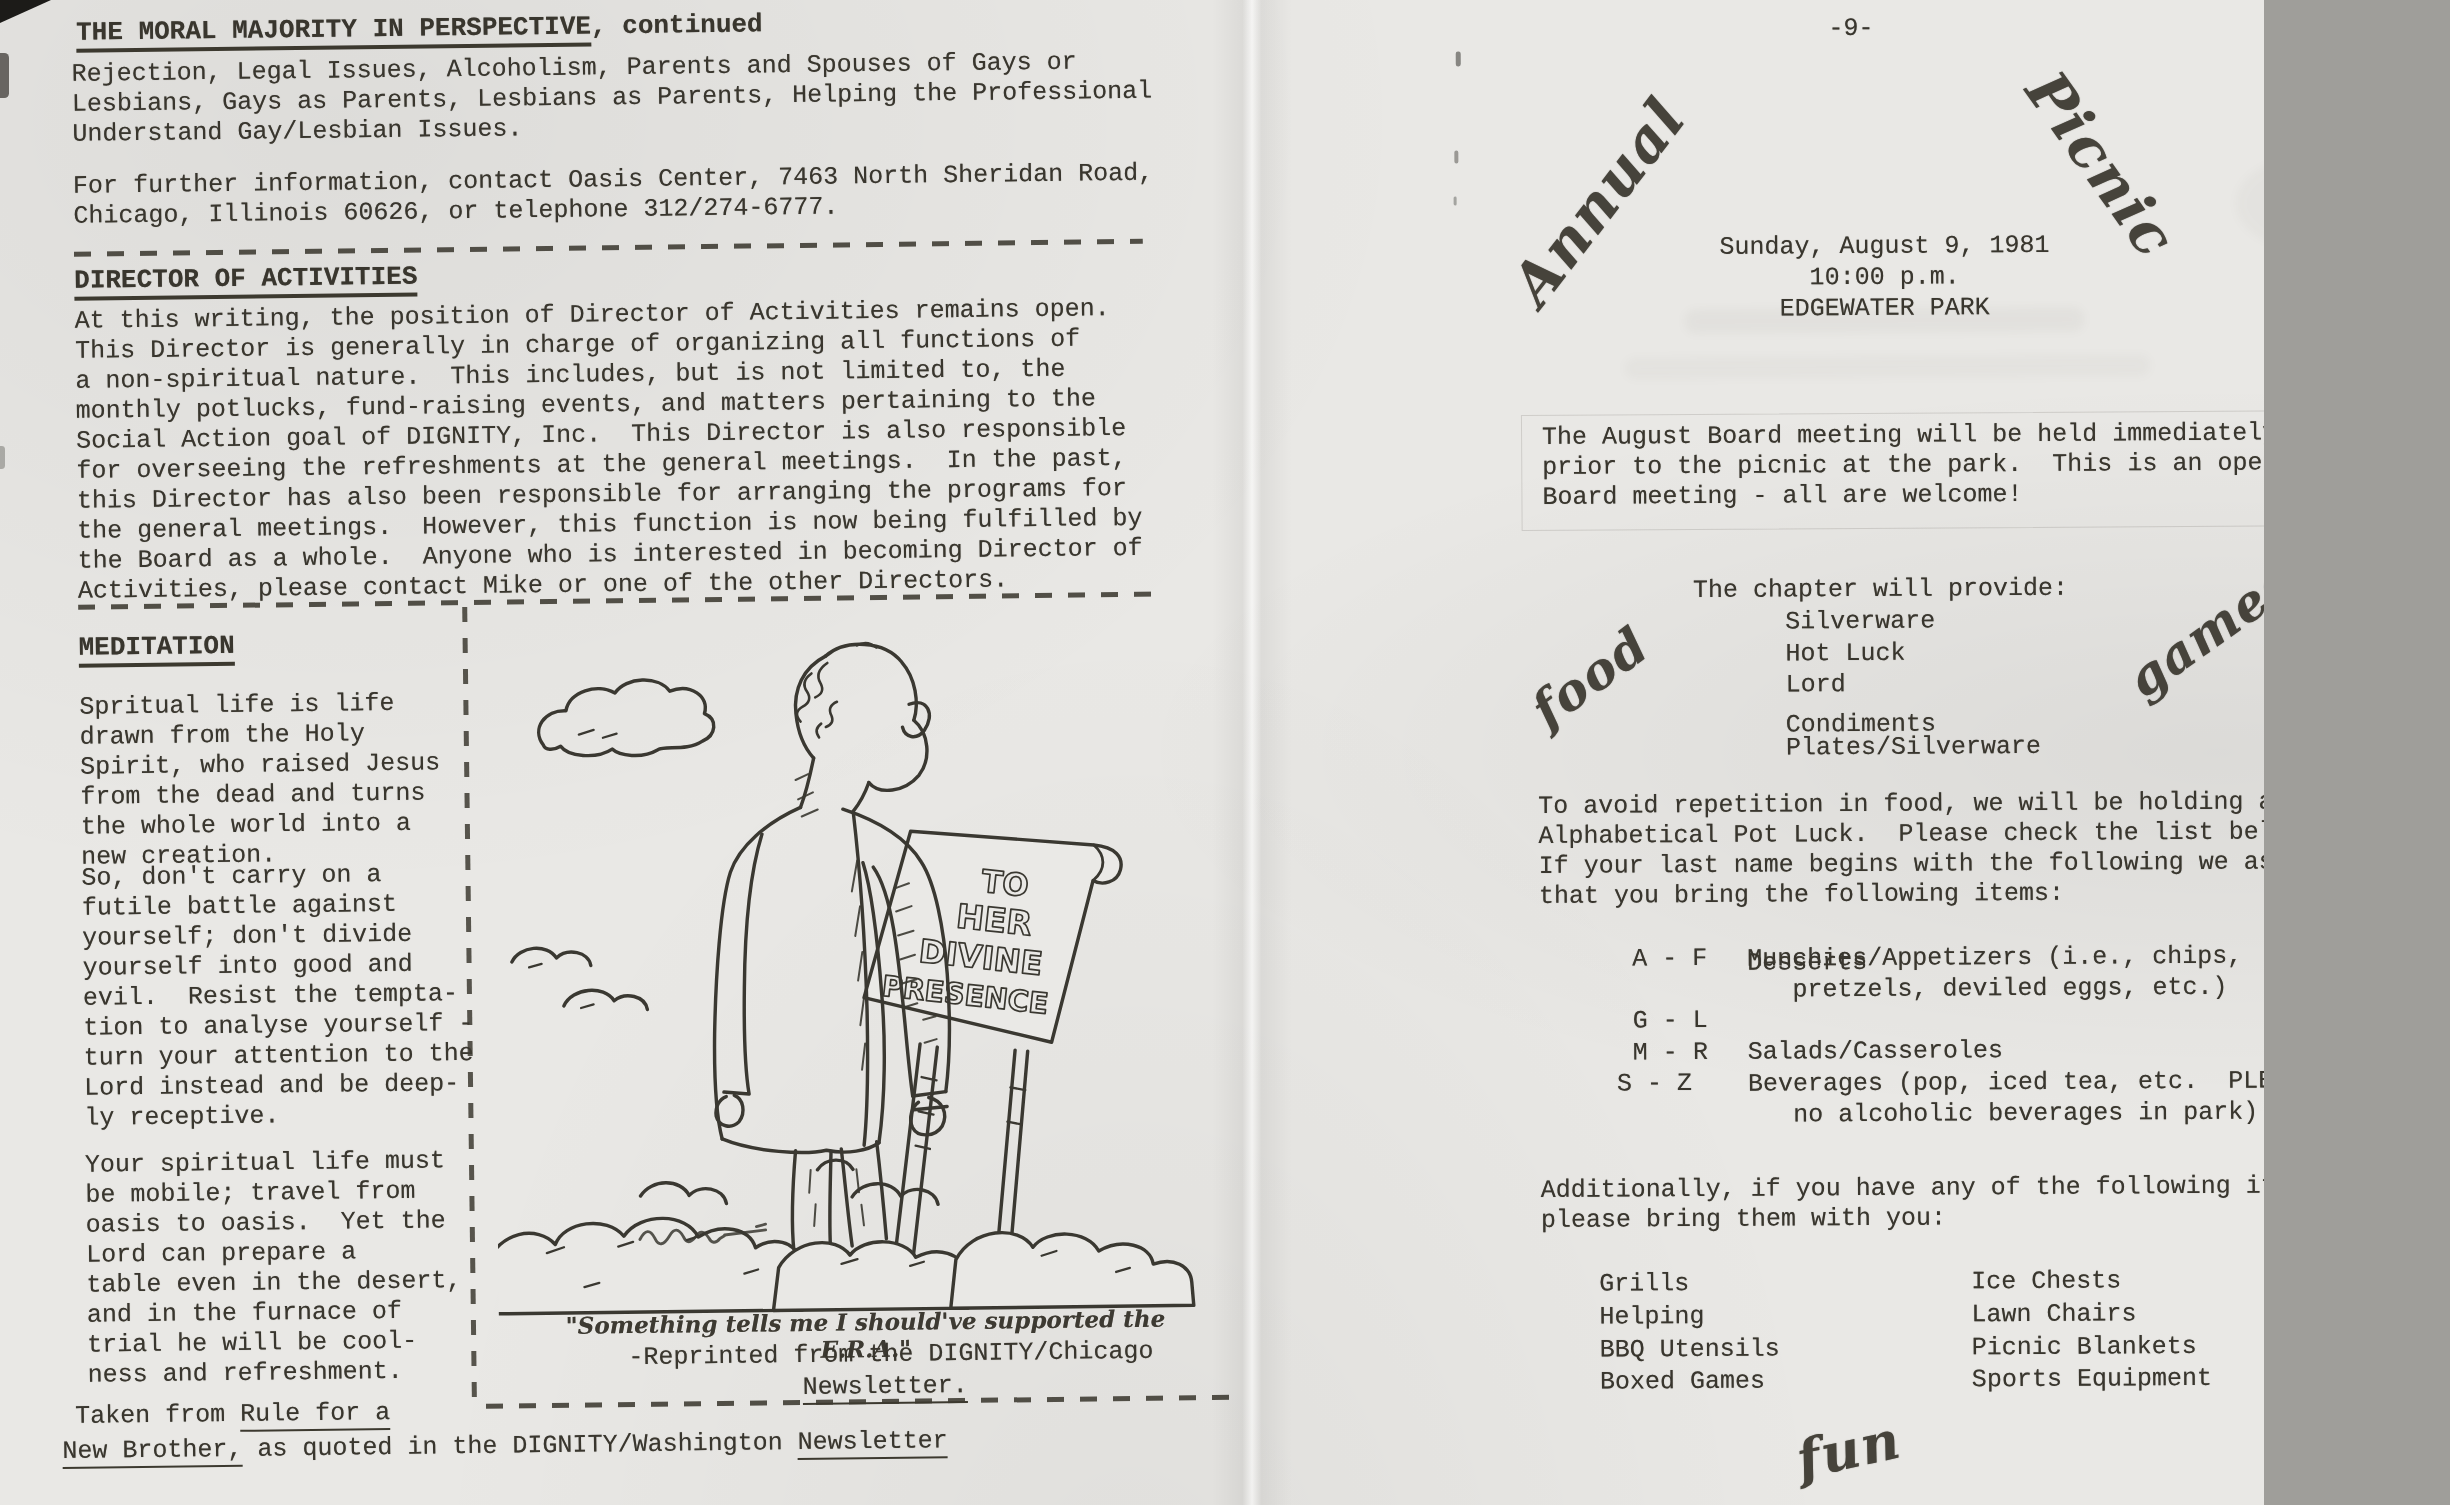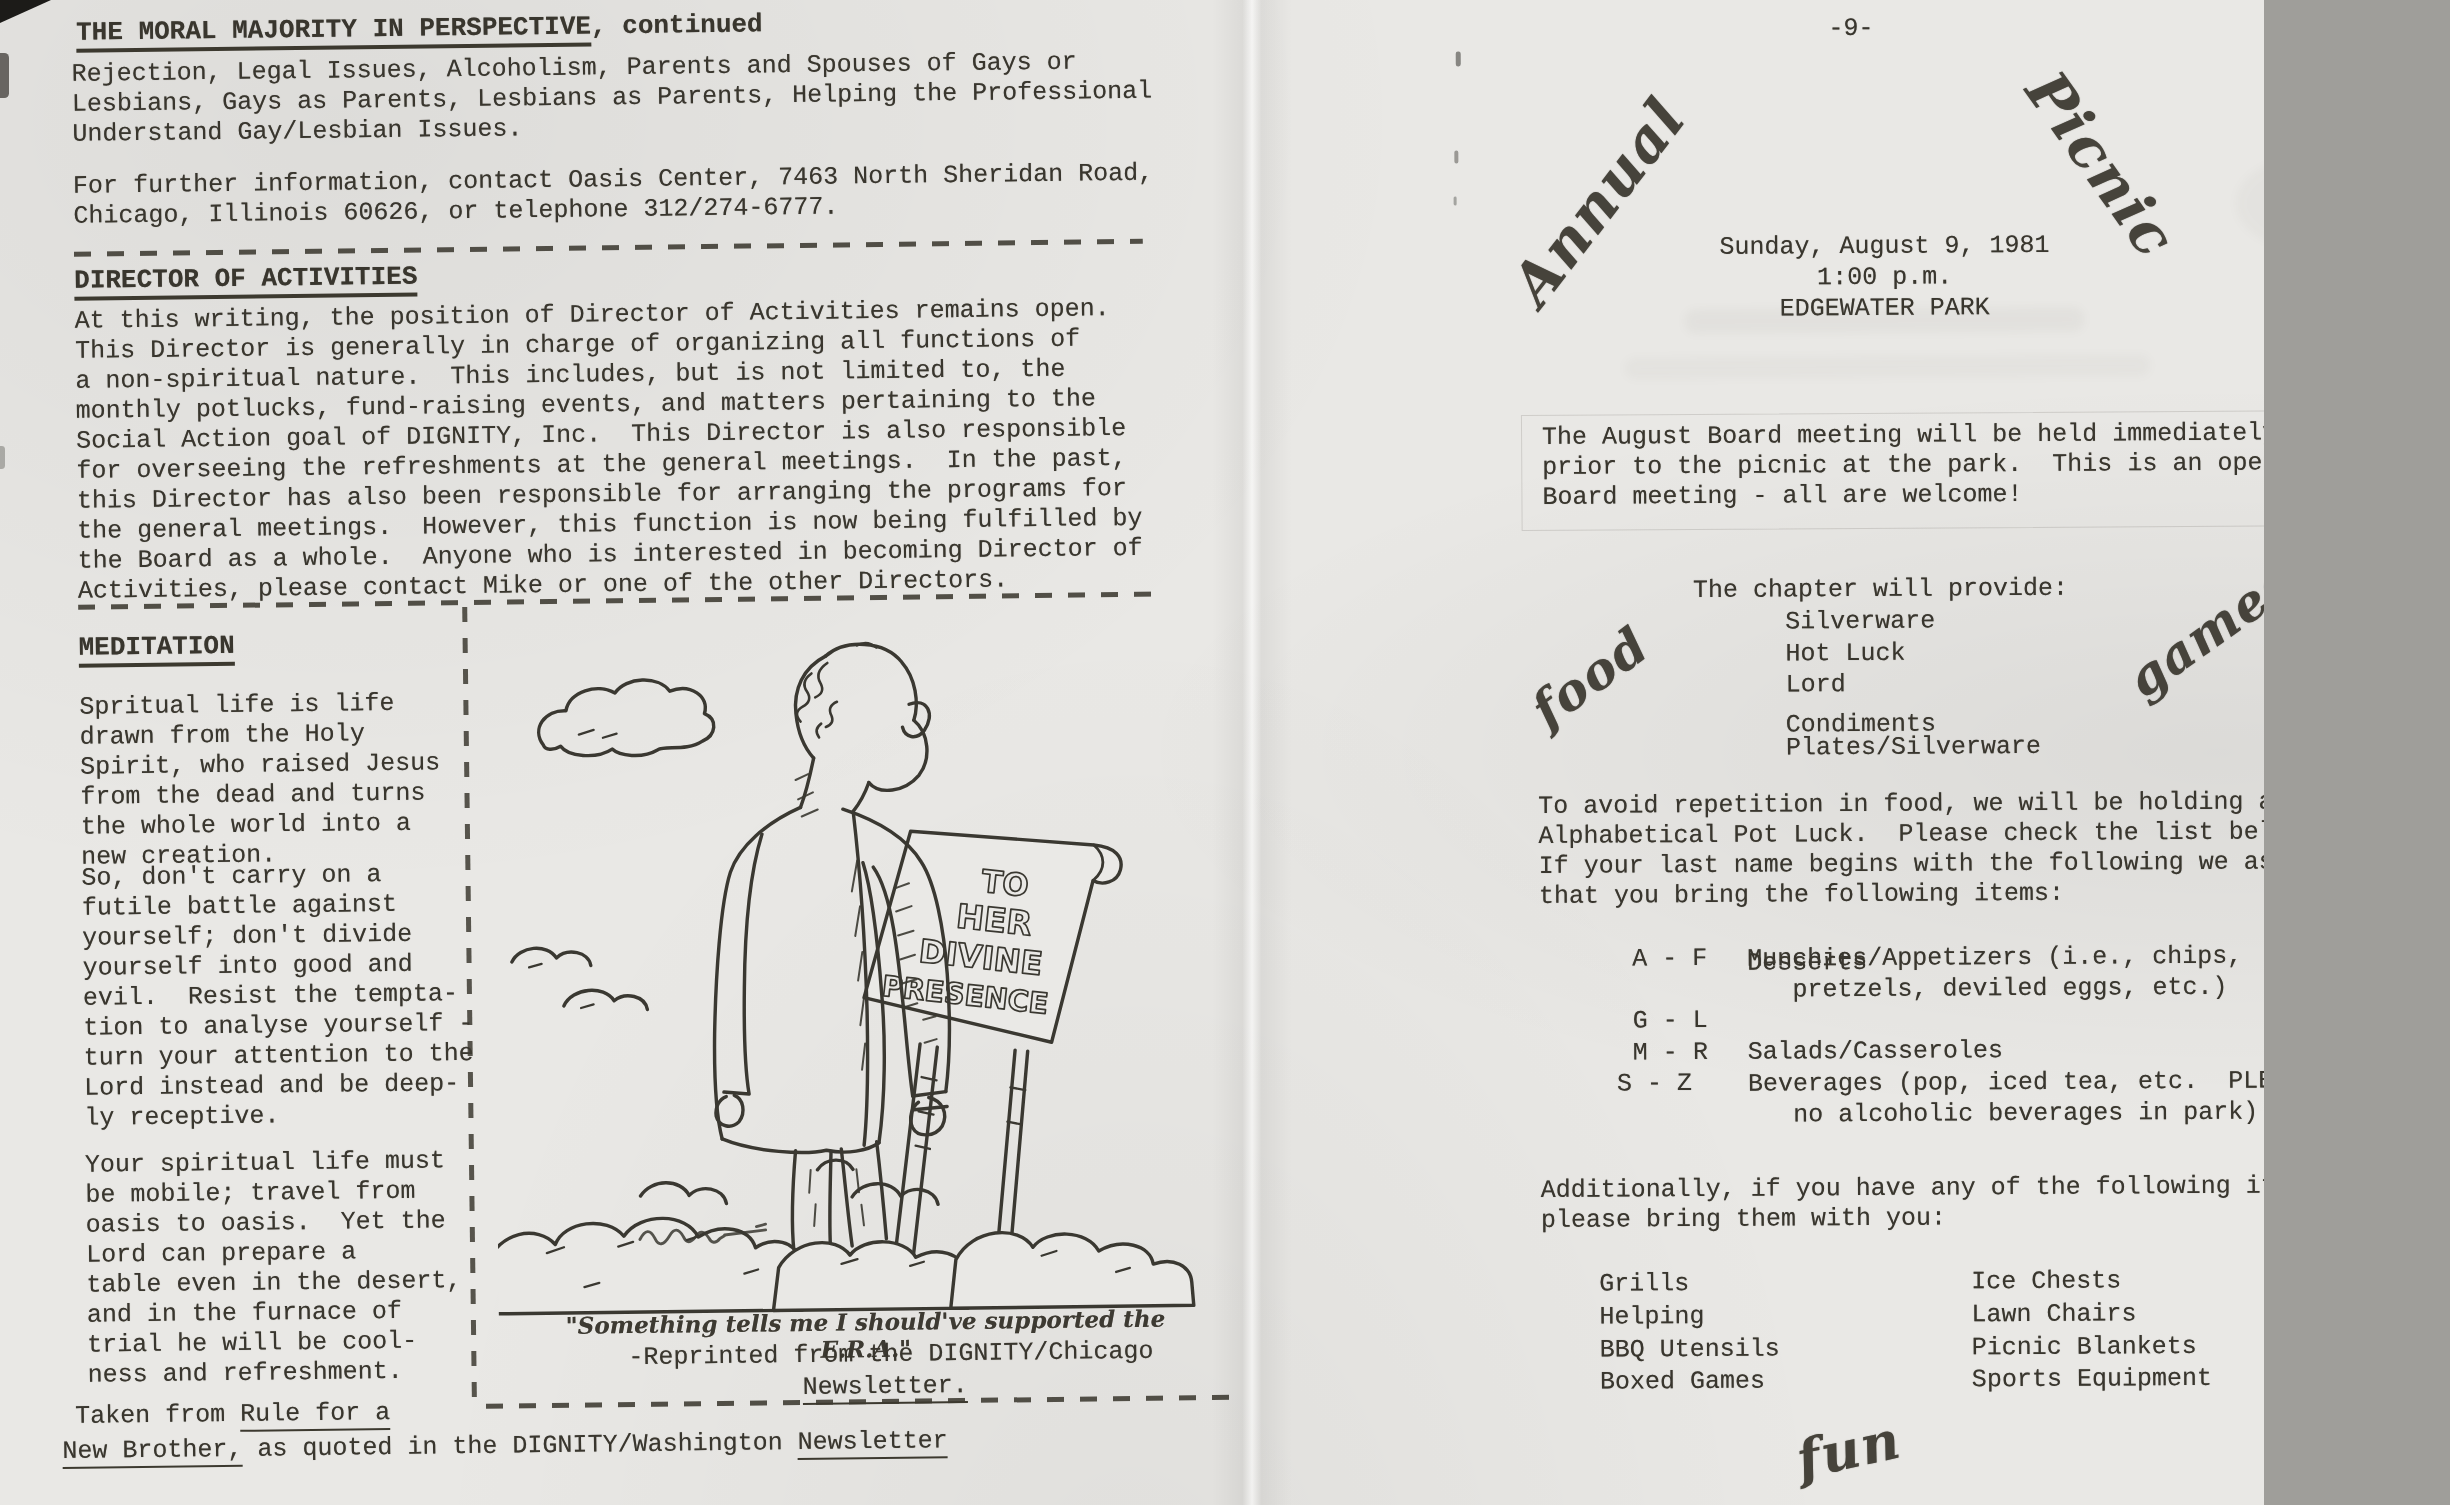--- a/index.html
+++ b/index.html
@@ -169,21 +169,21 @@
     <div class="tw" style="left:795px;top:1375px;"><span class="u5">Newsletter.</span></div>
   </div>
 
   <div class="rightpage">
 
     <div class="tw" style="left:566px;top:13.7px;">-9-</div>
 
     <div class="deco" style="left:212px;top:166px;width:246px;font-size:58px;transform:rotate(-52deg);">Annual</div>
     <div class="deco" style="left:703px;top:132px;width:269px;font-size:58px;transform:rotate(55deg);">Picnic</div>
 
-    <div class="tw" style="left:386px;top:231px;width:469px;text-align:center;line-height:31px;"><span>Sunday, August 9, 1981</span><br><span>1:00 p.m.</span><br><span>EDGEWATER PARK</span></div>
+    <div class="tw" style="left:386px;top:231px;width:469px;text-align:center;line-height:31px;"><span>Sunday, August 9, 1981</span><br><span>10:00 p.m.</span><br><span>EDGEWATER PARK</span></div>
 
     <div class="boardbox" style="left:256px;top:413px;width:835px;height:114px;"></div>
     <div class="tw" style="left:277px;top:421px;">The August Board meeting will be held immediately
 prior to the picnic at the park.  This is an open
 Board meeting - all are welcome!</div>
 
     <div class="tw" style="left:427px;top:575px;">The chapter will provide:</div>
     <div class="tw" style="left:519px;top:607px;">Silverware</div>
     <div class="tw" style="left:519px;top:639px;">Hot Luck</div>
     <div class="tw" style="left:519px;top:670px;">Lord</div>

